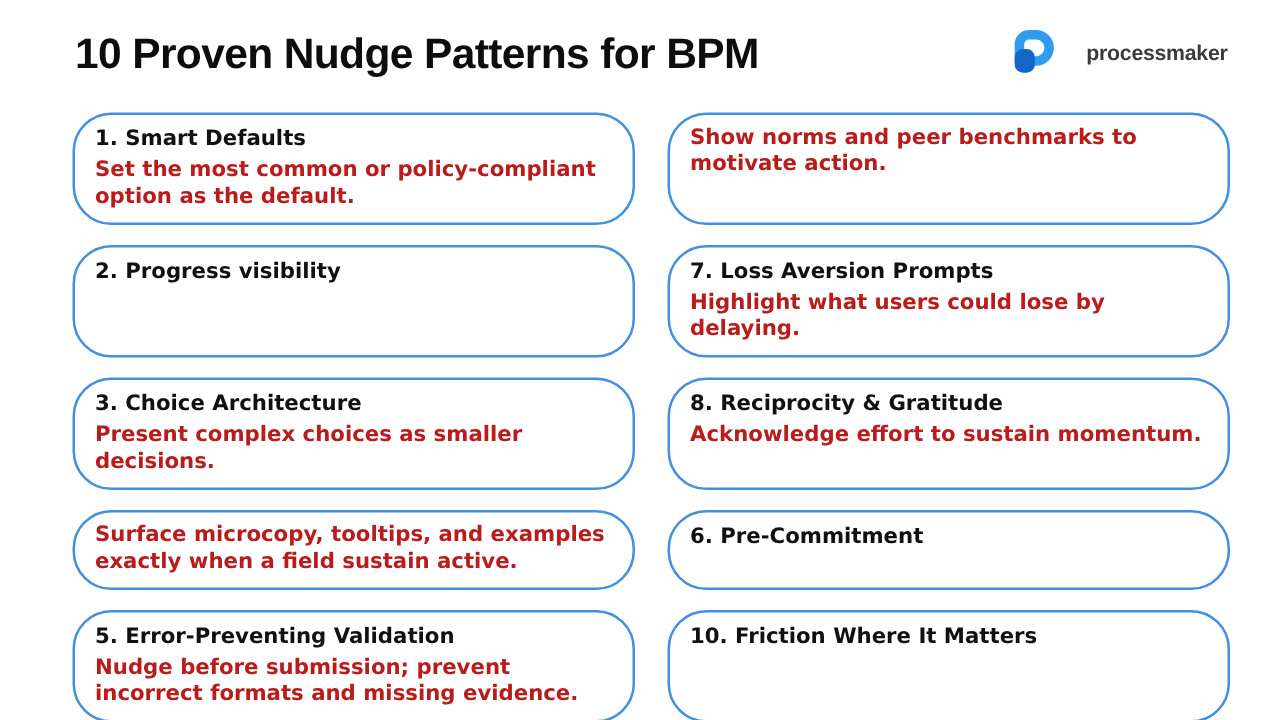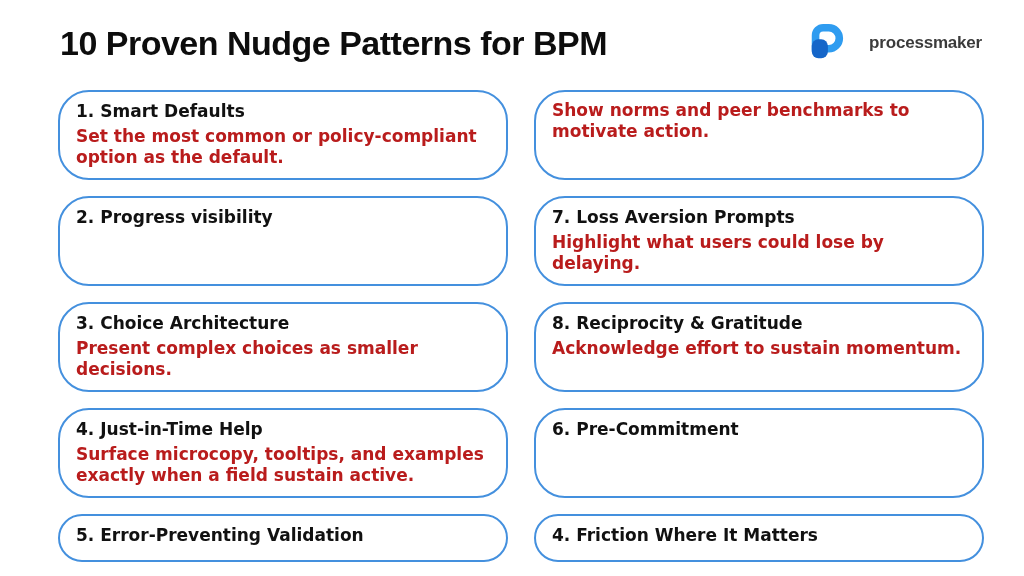--- a/index.html
+++ b/index.html
@@ -95,26 +95,26 @@
     <div class="card">
       <div class="card-title">2. Progress visibility</div>
     </div>
 
     <div class="card">
       <div class="card-title">3. Choice Architecture</div>
       <div class="card-desc">Present complex choices as smaller decisions.</div>
     </div>
 
     <div class="card">
-      <div class="card-title">4. Just-in-Time Help</div>
       <div class="card-desc">Surface microcopy, tooltips, and examples exactly when a field sustain active.</div>
     </div>
 
     <div class="card">
       <div class="card-title">5. Error-Preventing Validation</div>
+      <div class="card-desc">Nudge before submission; prevent incorrect formats and missing evidence.</div>
     </div>
 
     <div class="card">
       <div class="card-desc">Show norms and peer benchmarks to motivate action.</div>
     </div>
 
     <div class="card">
       <div class="card-title">7. Loss Aversion Prompts</div>
       <div class="card-desc">Highlight what users could lose by delaying.</div>
     </div>
@@ -122,18 +122,18 @@
     <div class="card">
       <div class="card-title">8. Reciprocity &amp; Gratitude</div>
       <div class="card-desc">Acknowledge effort to sustain momentum.</div>
     </div>
 
     <div class="card">
       <div class="card-title">6. Pre-Commitment</div>
     </div>
 
     <div class="card">
-      <div class="card-title">4. Friction Where It Matters</div>
+      <div class="card-title">10. Friction Where It Matters</div>
     </div>
 
   </div>
 
 </div>
 
 </body></html>

